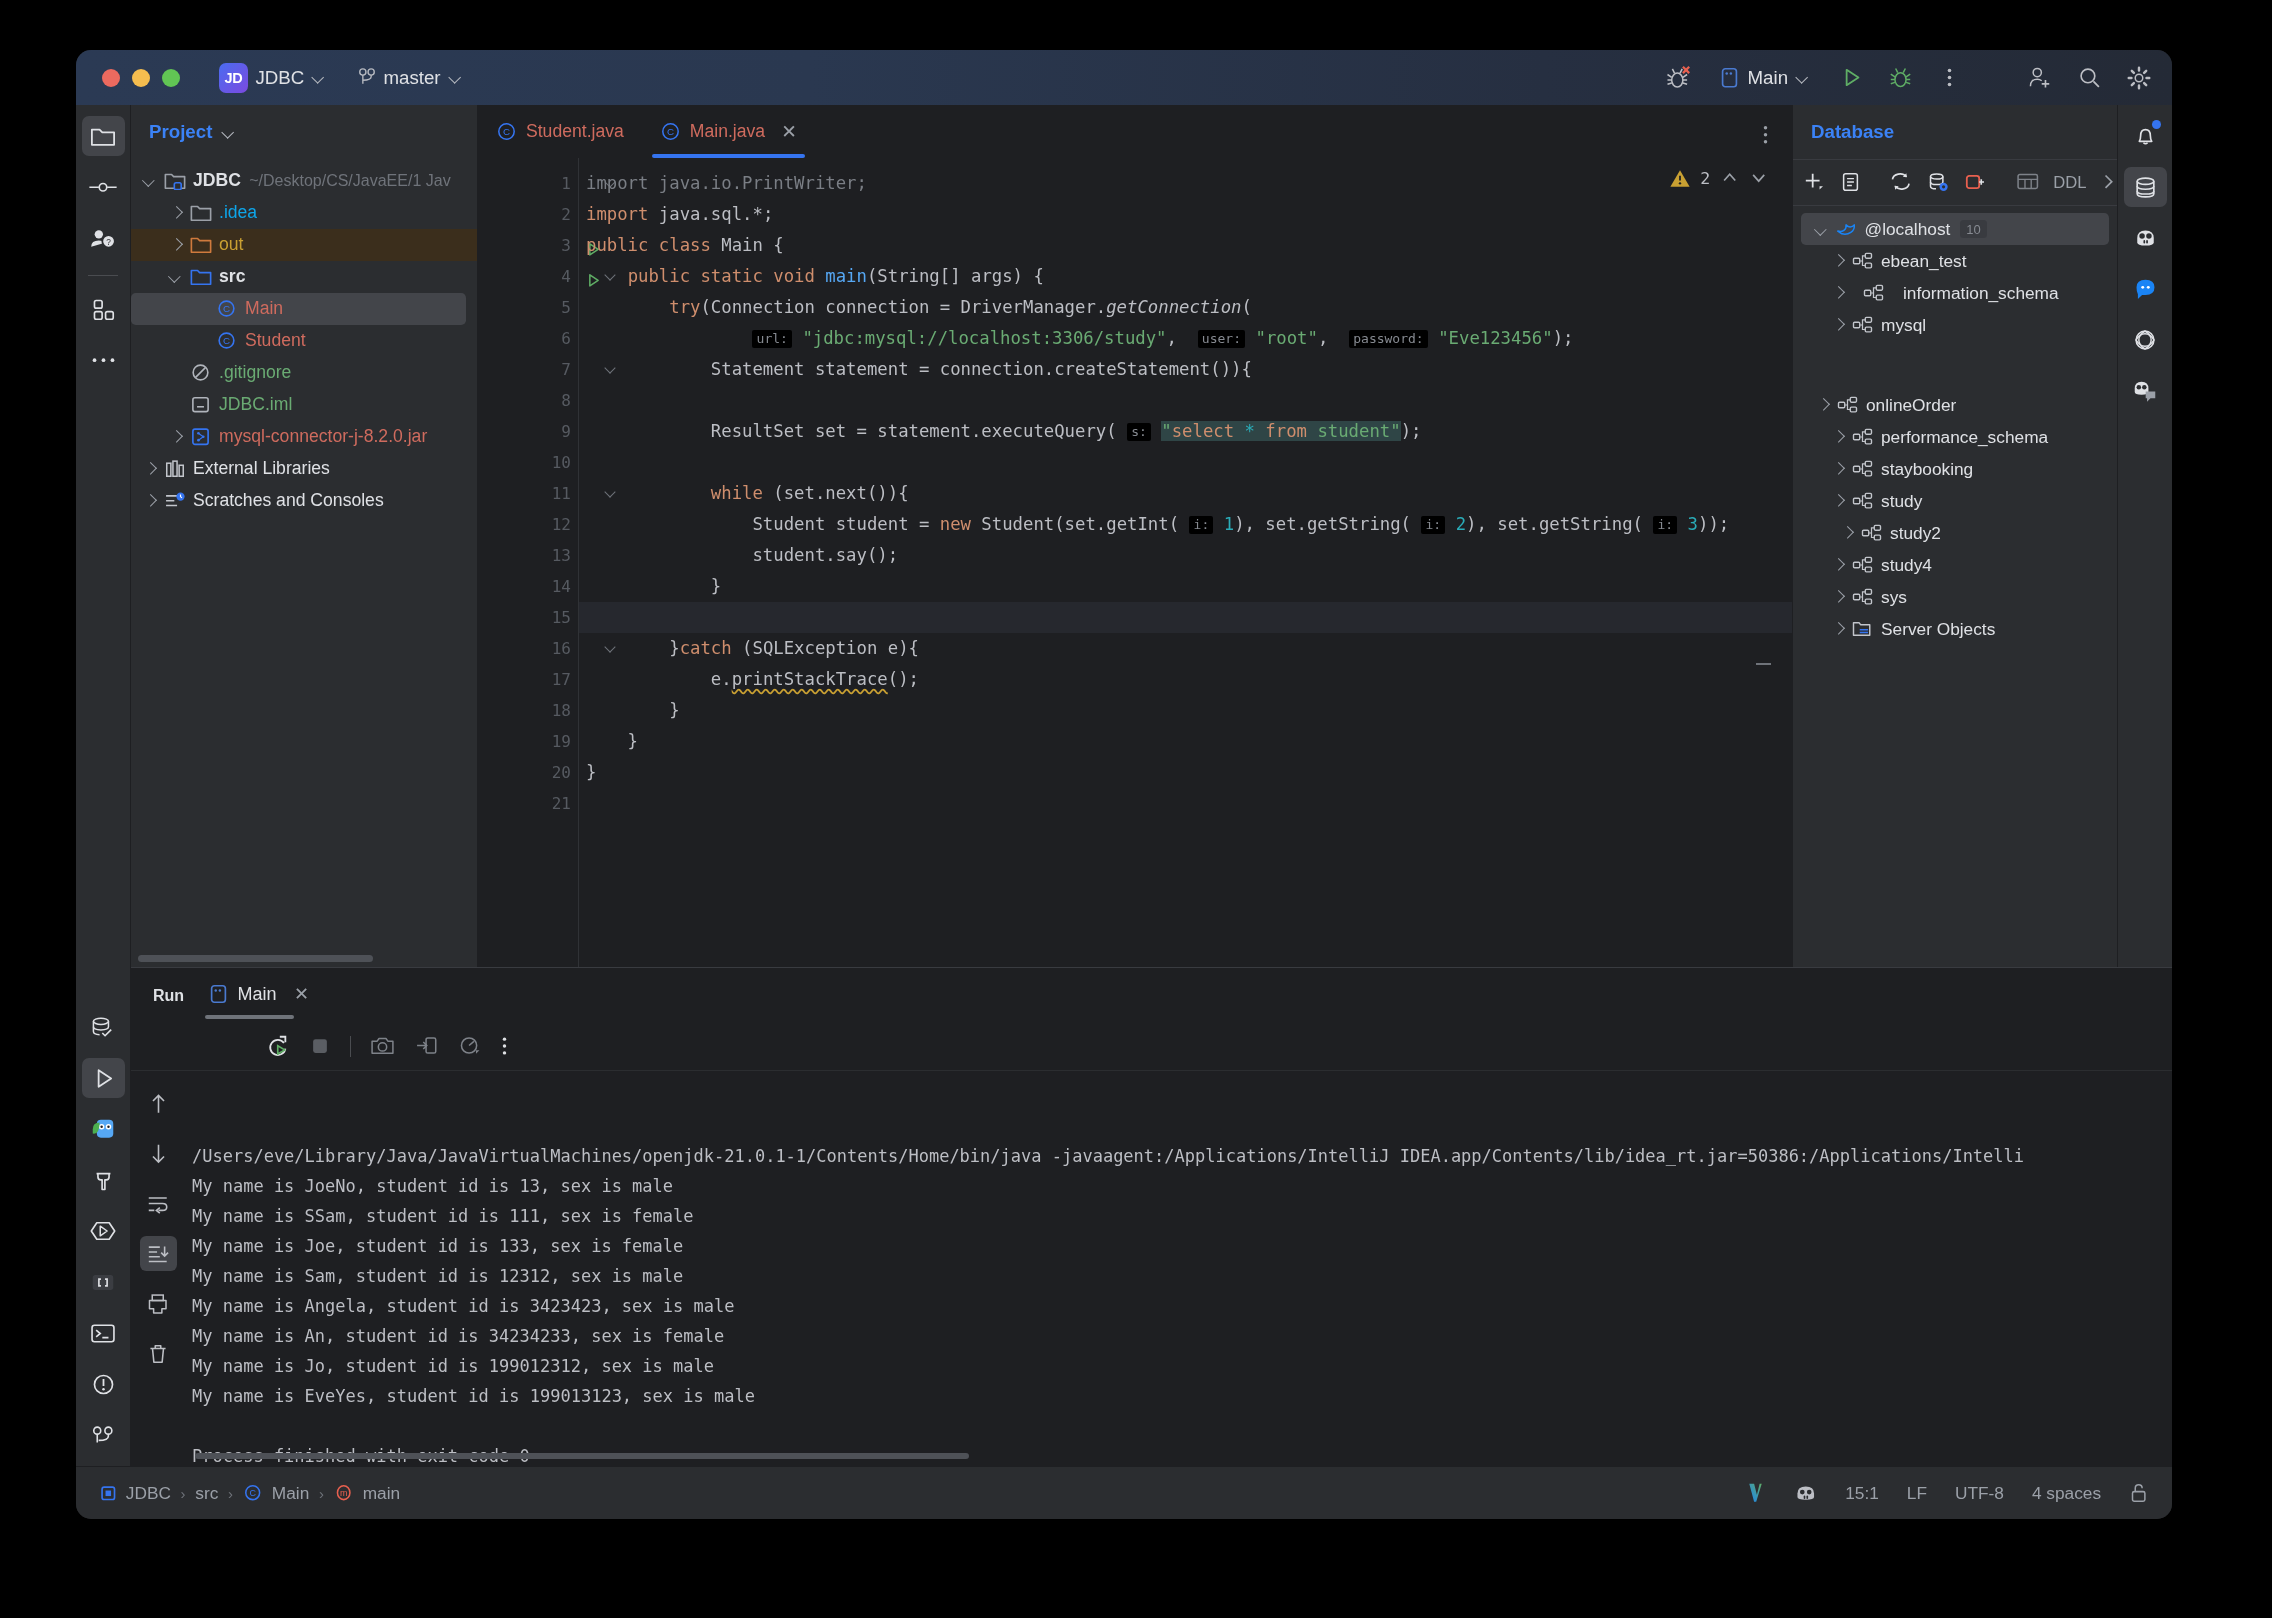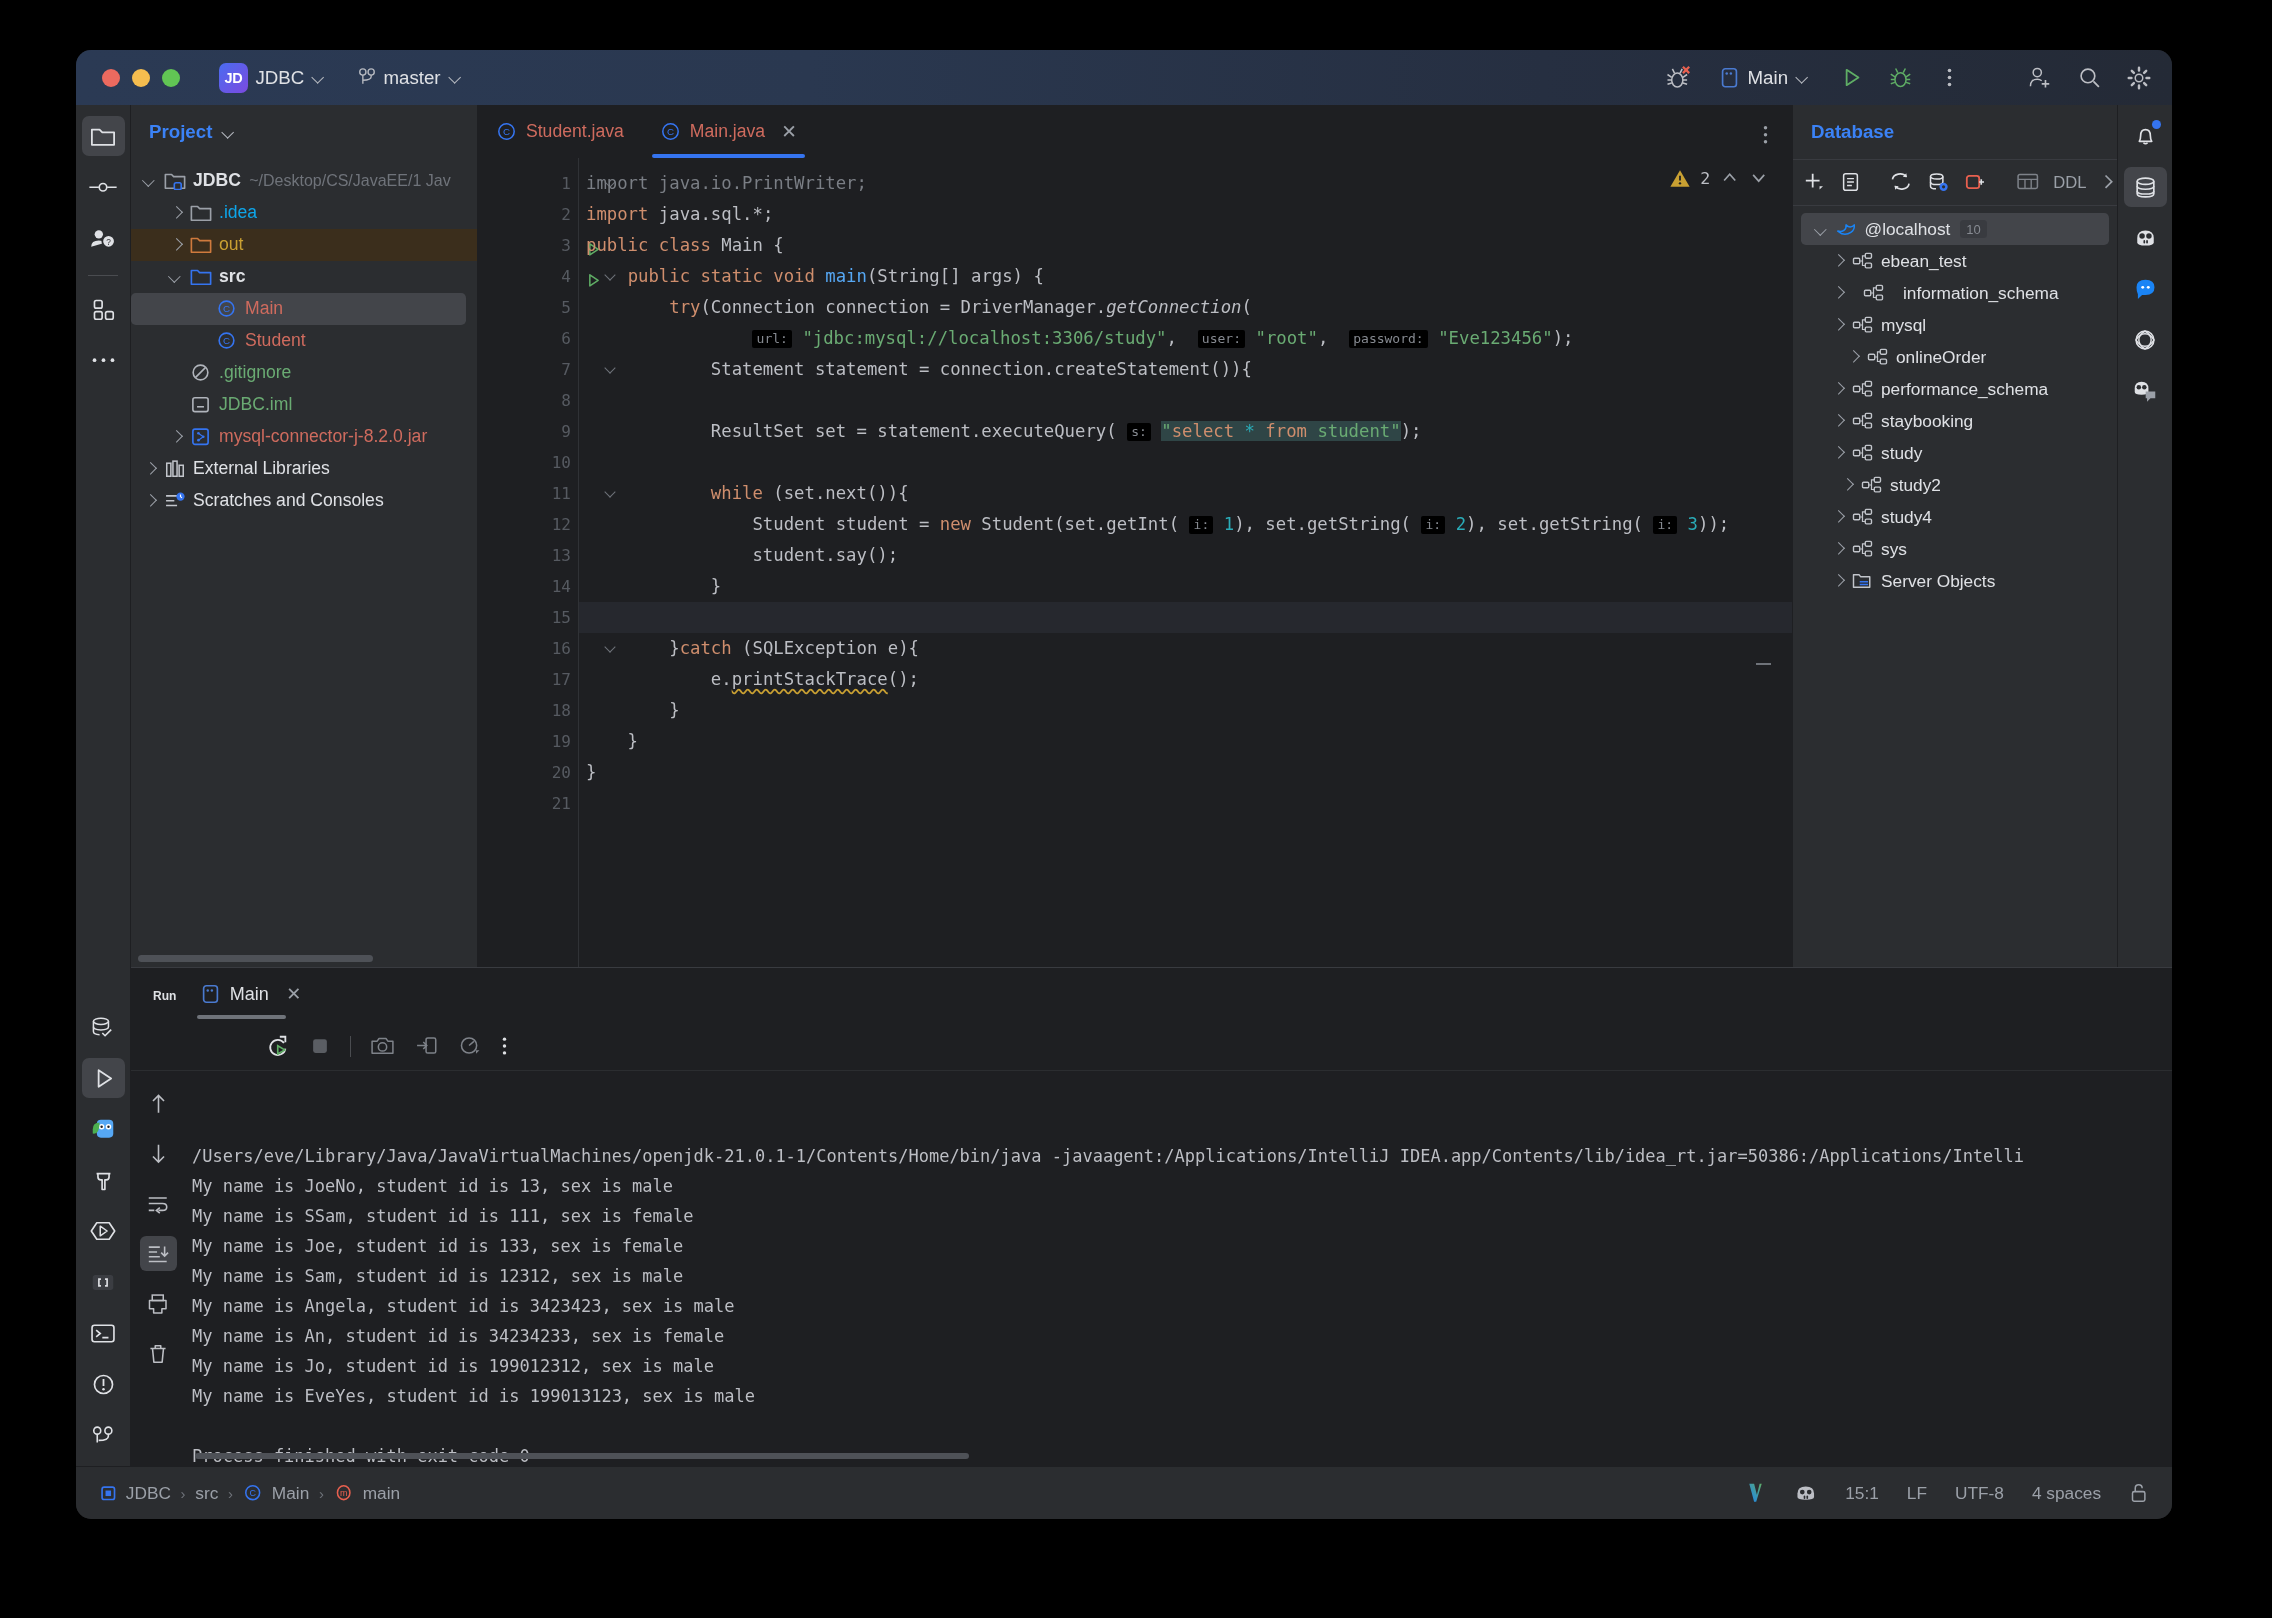--- a/index.html
+++ b/index.html
@@ -225,21 +225,21 @@
   .runpanel {
     height: 499px; flex: 0 0 499px;
     background: #1e1f22;
     border-top: 0.7px solid #393b40;
     display: flex; flex-direction: column;
   }
   .run-head {
     height: 55px; display: flex; align-items: center; gap: 23.5px;
     padding-left: 22px; position: relative;
   }
-  .run-label { color: #dfe1e5; font-size: 12px; font-weight: bold; }
+  .run-label { color: #dfe1e5; font-size: 16px; font-weight: bold; }
   .run-tab {
     display: flex; align-items: center; gap: 9px;
     font-size: 18px; color: #dfe1e5; position: relative;
     padding-bottom: 2.8px;
   }
   .run-tab::after {
     content:''; position: absolute; left: -2.8px; right: 15px; bottom: -11px;
     height: 4.1px; background: #6f737a; border-radius: 2.1px;
   }
   .run-toolbar {
@@ -787,21 +787,21 @@
                 <span class="tico">
                   <svg width="21" height="18" viewBox="0 0 30 26">
                     <rect x="2" y="9" width="9" height="8" rx="1.6" fill="none" stroke="#c2c5cb" stroke-width="2"></rect>
                     <rect x="19" y="2" width="9" height="7" rx="1.6" fill="none" stroke="#c2c5cb" stroke-width="2"></rect>
                     <rect x="19" y="16" width="9" height="7" rx="1.6" fill="none" stroke="#c2c5cb" stroke-width="2"></rect>
                     <path d="M11 13 h4 v-7.5 h4 M15 13 v6.5 h4" fill="none" stroke="#c2c5cb" stroke-width="1.8"></path>
                   </svg>
                 </span>
                 <span>mysql</span>
               </div>
-              <div class="dbrow" style="padding-left: 48px;">
+              <div class="dbrow" style="padding-left: 18px; margin-top: 48px;">
                 <span class="arrow r"></span>
                 <span class="tico">
                   <svg width="21" height="18" viewBox="0 0 30 26">
                     <rect x="2" y="9" width="9" height="8" rx="1.6" fill="none" stroke="#c2c5cb" stroke-width="2"></rect>
                     <rect x="19" y="2" width="9" height="7" rx="1.6" fill="none" stroke="#c2c5cb" stroke-width="2"></rect>
                     <rect x="19" y="16" width="9" height="7" rx="1.6" fill="none" stroke="#c2c5cb" stroke-width="2"></rect>
                     <path d="M11 13 h4 v-7.5 h4 M15 13 v6.5 h4" fill="none" stroke="#c2c5cb" stroke-width="1.8"></path>
                   </svg>
                 </span>
                 <span>onlineOrder</span>

